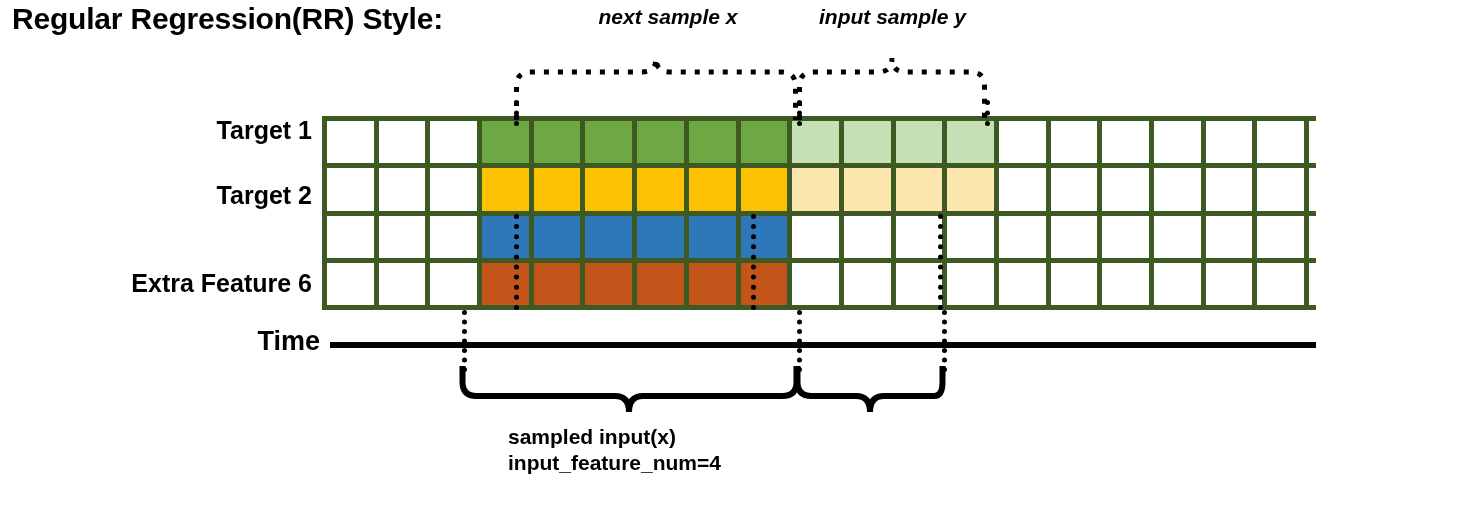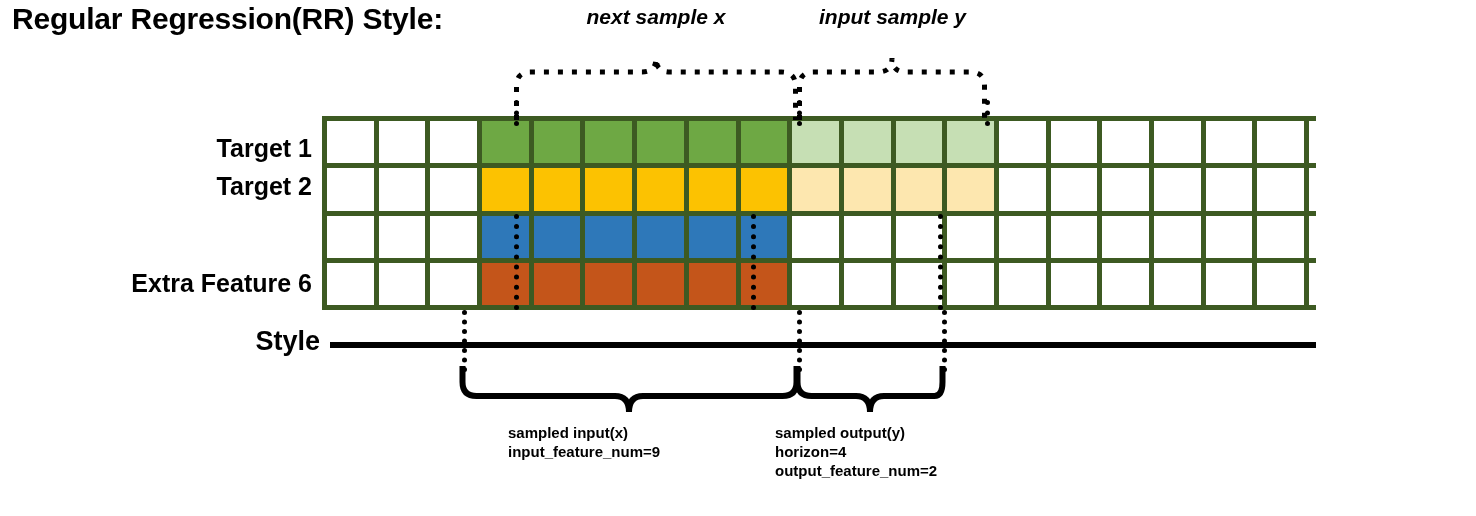--- a/index.html
+++ b/index.html
@@ -118,37 +118,37 @@
     width: 1140px;
     height: 34px;
   }
 
   
   .bot-brace { position: absolute; }
 
   
   .caption {
     position: absolute;
-    font-size: 15px;
+    font-size: 21px;
     font-weight: 600;
     color: #000000;
     line-height: 1.26;
     white-space: nowrap;
   }
 </style>
 </head>
 <body>
 
 <div id="canvas">
 
   <div id="title">Regular Regression(RR) Style:</div>
 
   <div id="row-labels">
-    <div class="row-label" style="top:20px;">Target 1</div>
-    <div class="row-label" style="top:58px;">Target 2</div>
+    <div class="row-label" style="top:2px;">Target 1</div>
+    <div class="row-label" style="top:67px;">Target 2</div>
     <div class="row-label" style="top:155px;">Extra Feature 6</div>
   </div>
 
   <div id="grid" style="background: rgb(61, 90, 34); border-color: rgb(61, 90, 34);">
       <div class="grid-row">
         <div class="cell" style="background: rgb(255, 255, 255);"></div>
         <div class="cell" style="background: rgb(255, 255, 255);"></div>
         <div class="cell" style="background: rgb(255, 255, 255);"></div>
         <div class="cell" style="background: rgb(110, 168, 68);"></div>
         <div class="cell" style="background: rgb(110, 168, 68);"></div>
@@ -240,57 +240,52 @@
         <div class="cell" style="background: rgb(255, 255, 255);"></div>
         <div class="cell" style="background: rgb(255, 255, 255);"></div>
         <div class="cell" style="background: rgb(255, 255, 255);"></div>
         <div class="cell" style="background: rgb(255, 255, 255);"></div>
       </div>
     </div>
 
   <svg class="top-brace" style="left:500px; top:52px; width:312px; height:70px;" viewBox="0 0 312 70">
     <path d="M 16.5 68 L 16.5 34 Q 16.5 20 30.5 20 L 142 20 Q 156 20 156 6 Q 156 20 170 20 L 281.5 20 Q 295.5 20 295.5 34 L 295.5 68" fill="none" stroke="#000000" stroke-width="5" stroke-linecap="butt" stroke-dasharray="5,9"></path>
   </svg>
-  <div class="brace-label" style="left:516px; top:6px; width:280px;">next sample x</div>
+  <div class="brace-label" style="left:528px; top:6px; width:280px;">next sample x</div>
 
   <svg class="top-brace" style="left:783px; top:52px; width:218px; height:70px;" viewBox="0 0 218 70">
     <path d="M 16.5 68 L 16.5 34 Q 16.5 20 30.5 20 L 95 20 Q 109 20 109 6 Q 109 20 123 20 L 187.5 20 Q 201.5 20 201.5 34 L 201.5 68" fill="none" stroke="#000000" stroke-width="5" stroke-linecap="butt" stroke-dasharray="5,9"></path>
   </svg>
   <div class="brace-label" style="left:800px; top:6px; width:185px;">input sample y</div>
 
   <div class="vguide" style="left:514px; top:100px; height:26px;"></div>
   <div class="vguide" style="left:797px; top:100px; height:26px;"></div>
   <div class="vguide" style="left:985px; top:100px; height:26px;"></div>
 
   <div class="vguide" style="left:514px; top:214px; height:96px;"></div>
   <div class="vguide" style="left:751px; top:214px; height:96px;"></div>
   <div class="vguide" style="left:938px; top:214px; height:96px;"></div>
 
   <div class="vguide" style="left:462px; top:310px; height:62px;"></div>
   <div class="vguide" style="left:797px; top:310px; height:62px;"></div>
   <div class="vguide" style="left:942px; top:310px; height:62px;"></div>
 
-  <div id="time-label">Style</div>
+  <div id="time-label">Time</div>
   <svg id="time-axis" viewBox="0 0 1140 34">
     <line x1="0" y1="15" x2="1118" y2="15" stroke="#000000" stroke-width="6"></line>
     <polygon points="1112,3 1140,15 1112,27" fill="#000000"></polygon>
   </svg>
 
   <svg class="bot-brace" style="left:455px; top:364px; width:350px; height:54px;" viewBox="0 0 350 54">
     <path d="M 7.5 2 L 7.5 18 Q 7.5 32 21.5 32 L 160 32 Q 174 32 174 48 Q 174 32 188 32 L 327.5 32 Q 341.5 32 341.5 18 L 341.5 2" fill="none" stroke="#000000" stroke-width="6" stroke-linecap="butt"></path>
   </svg>
 
   <svg class="bot-brace" style="left:790px; top:364px; width:160px; height:54px;" viewBox="0 0 160 54">
     <path d="M 7.5 2 L 7.5 18 Q 7.5 32 21.5 32 L 66 32 Q 80 32 80 48 Q 80 32 94 32 L 144.5 32 Q 152.5 32 152.5 18 L 152.5 2" fill="none" stroke="#000000" stroke-width="6" stroke-linecap="butt"></path>
   </svg>
 
   <div class="caption" style="left:508px; top:424px;">
     <div>sampled input(x)</div>
-    <div>input_feature_num=9</div>
+    <div>input_feature_num=4</div>
   </div>
 
-  <div class="caption" style="left:775px; top:424px;">
-    <div>sampled output(y)</div>
-    <div>horizon=4</div>
-    <div>output_feature_num=2</div>
-  </div>
 
 </div>
 
 </body></html>

